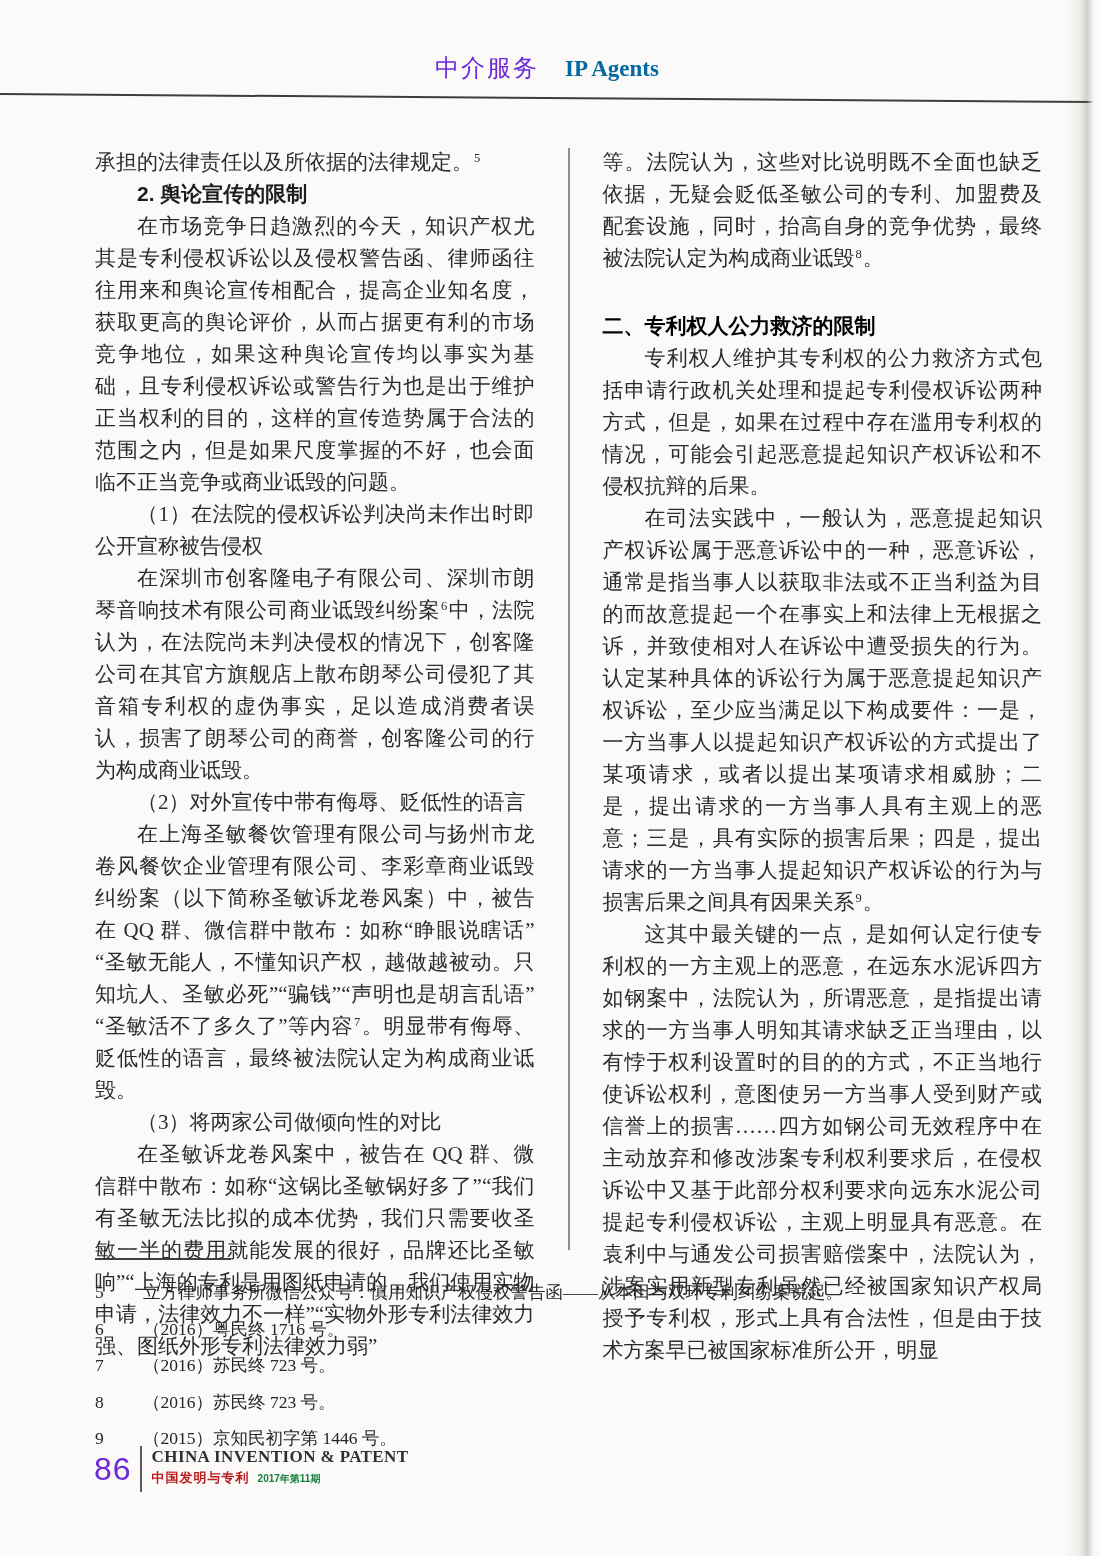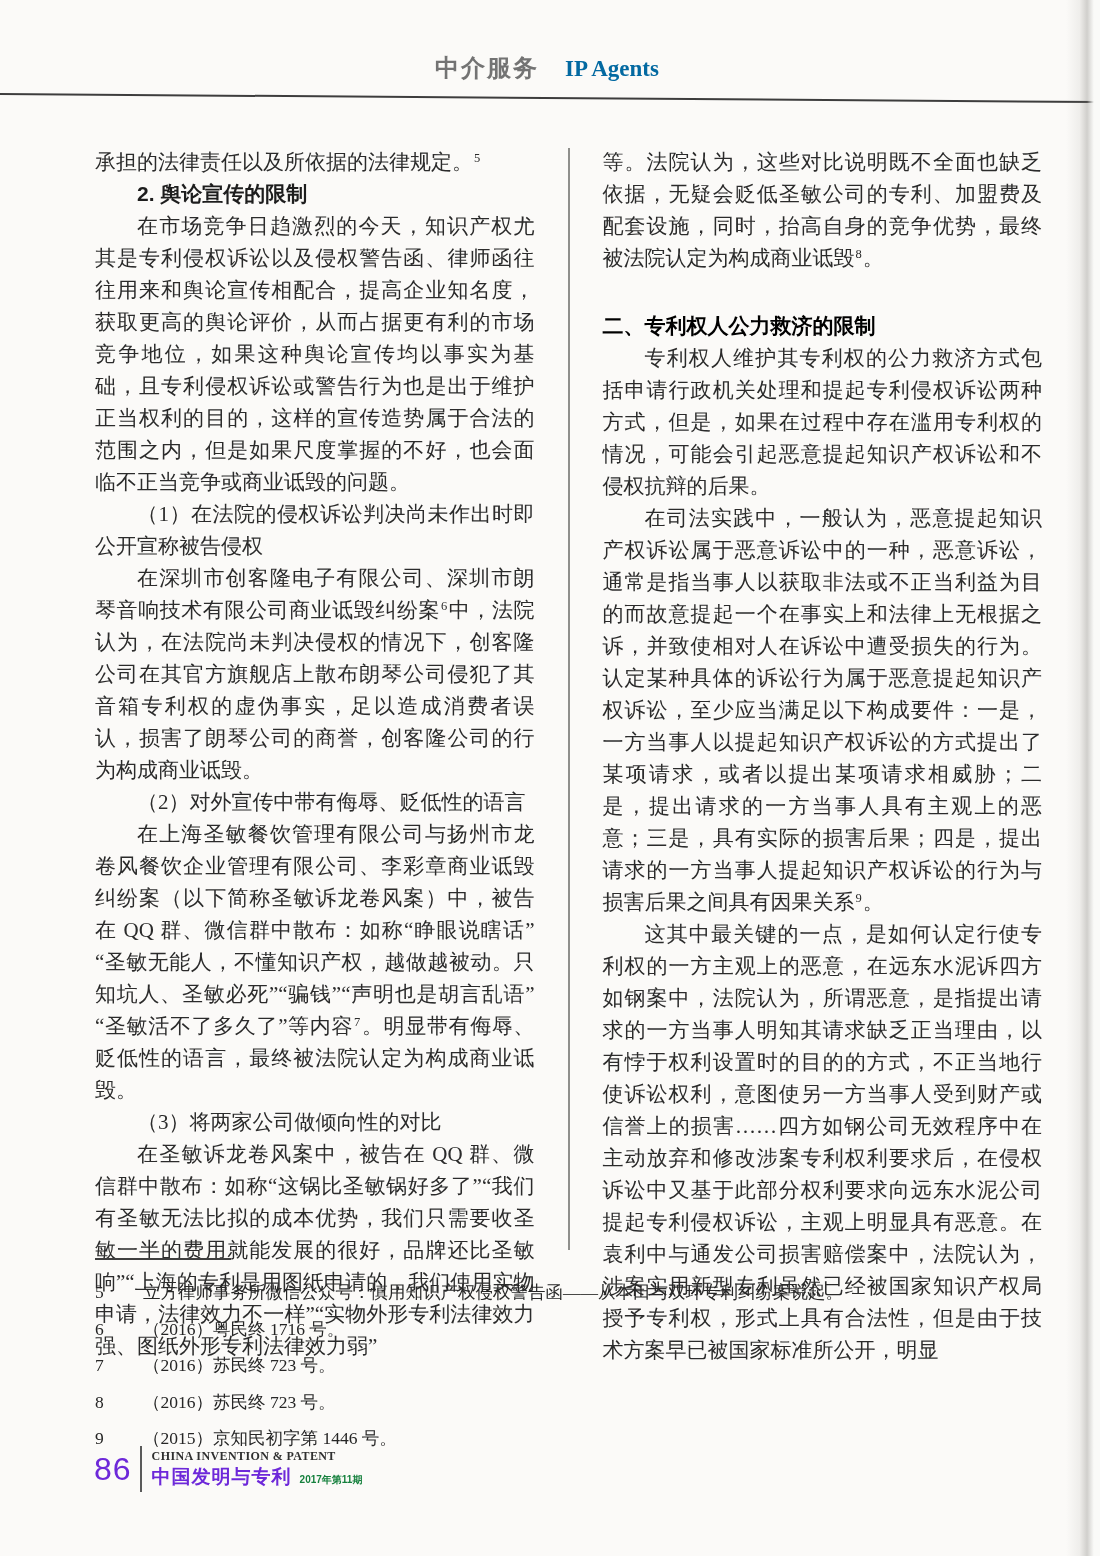--- a/index.html
+++ b/index.html
@@ -22,21 +22,21 @@
       rgba(250,250,248,1) 82%);
     pointer-events:none;
   }
   
   .page-header{
     position:absolute;top:52px;left:0;width:1094px;text-align:center;
     white-space:nowrap;
   }
   .hdr-cn{
     font-family:"Liberation Sans","DejaVu Sans",sans-serif;
-    font-weight:bold;font-size:24px;letter-spacing:2px;color:#737373;
+    font-weight:normal;font-size:24px;letter-spacing:2px;color:#6d28d9;
   }
   .hdr-en{
     font-family:"Liberation Serif","DejaVu Serif",serif;
     font-weight:bold;font-size:23px;color:#0369a1;margin-left:26px;
   }
   .header-rule{
     position:absolute;top:93px;left:0;width:1096px;height:2.4px;
     background:#3d3d3d;transform:rotate(0.42deg);transform-origin:left center;
   }
   
@@ -81,27 +81,27 @@
     display:flex;align-items:center;
   }
   .page-num{
     font-family:"Liberation Sans","DejaVu Sans",sans-serif;
     font-size:32px;color:#6d28d9;letter-spacing:1px;line-height:1;
   }
   .footer-bar{width:2px;height:46px;background:#5a5a5a;margin:0 10px 0 8px;}
   .footer-journal{display:flex;flex-direction:column;justify-content:center;}
   .journal-en{
     font-family:"Liberation Serif","DejaVu Serif",serif;
-    font-weight:bold;font-size:12px;letter-spacing:0.4px;color:#303030;
+    font-weight:bold;font-size:17px;letter-spacing:0.4px;color:#303030;
     line-height:18px;
   }
   .journal-cn-row{display:flex;align-items:baseline;line-height:24px;}
   .journal-cn{
     font-family:"Liberation Sans","DejaVu Sans",sans-serif;
-    font-weight:bold;font-size:19px;color:#6d28d9;letter-spacing:1px;
+    font-weight:bold;font-size:13px;color:#b91c1c;letter-spacing:1px;
   }
   .journal-issue{
     font-family:"Liberation Sans","DejaVu Sans",sans-serif;
     font-size:10px;color:#15803d;margin-left:8px;font-weight:bold;
   }
 </style>
 </head>
 <body>
 
 <div class="page">

